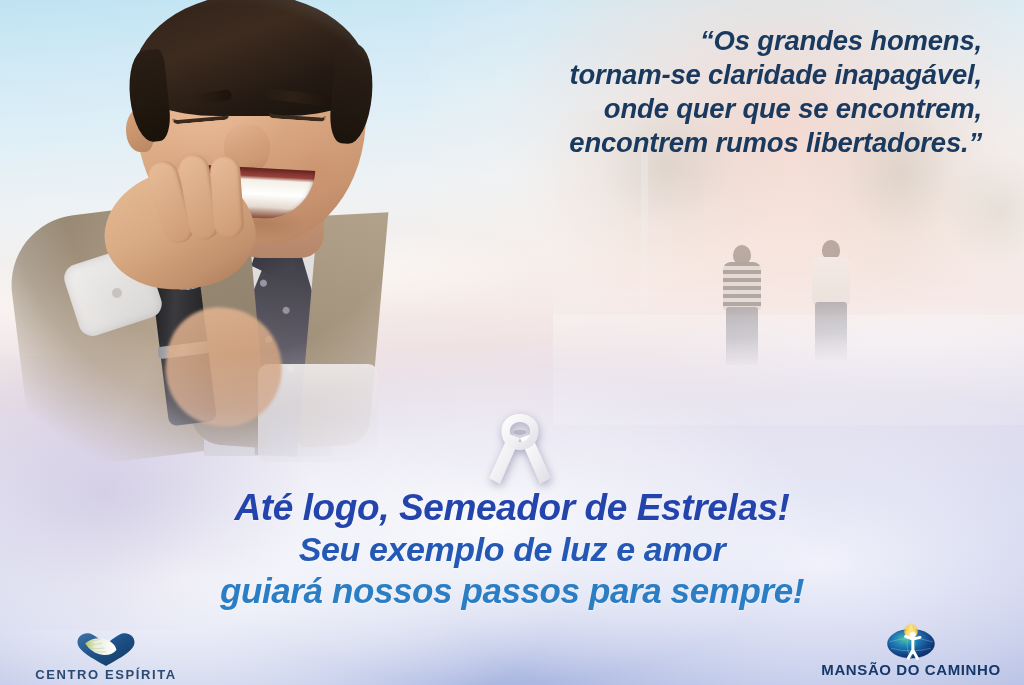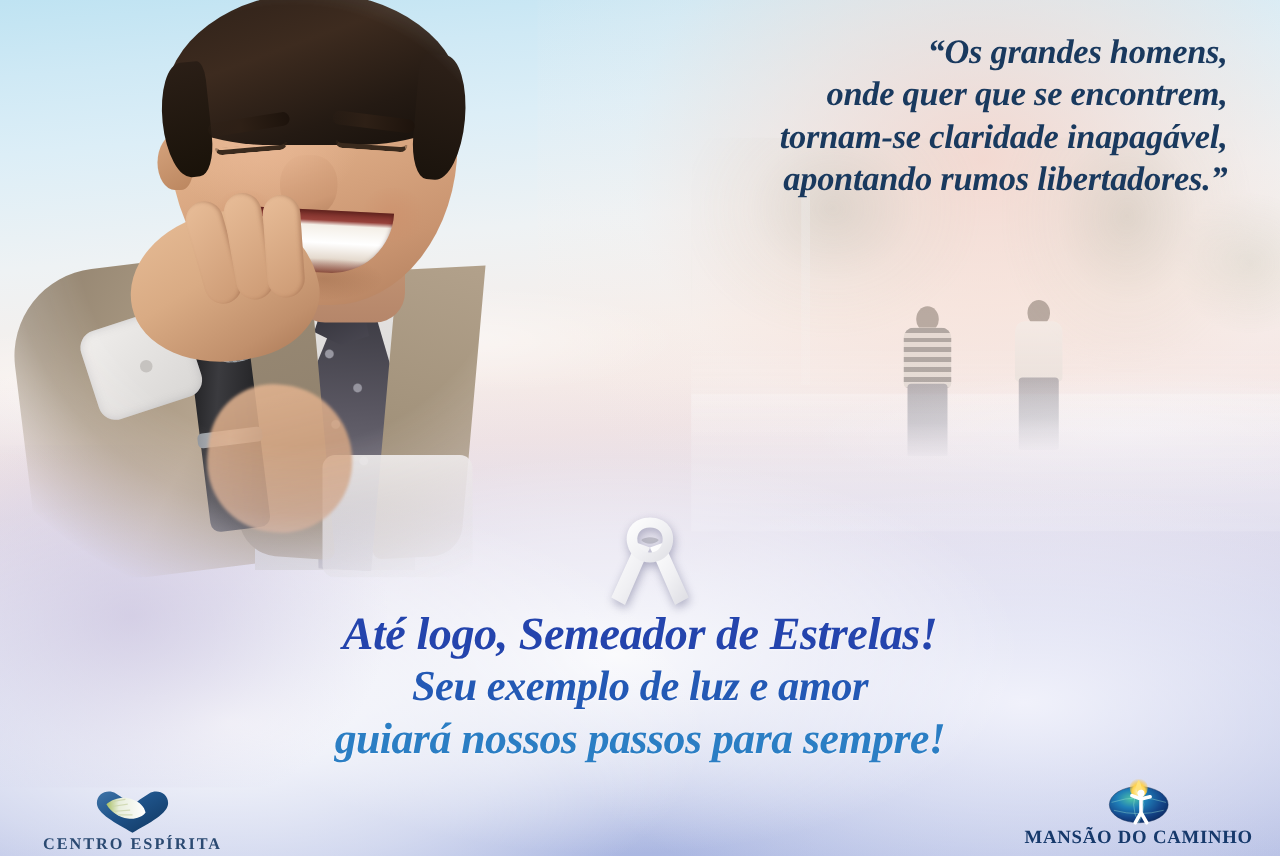--- a/index.html
+++ b/index.html
@@ -8,21 +8,21 @@
     padding: 0;
     background: #222;
   }
   * { box-sizing: border-box; }
 
   .poster {
     position: relative;
     width: 1024px;
     height: 685px;
     overflow: hidden;
-    font-family: Liberation Serif, serif;
+    font-family: Liberation Sans, sans-serif;
     background: #ffffff;
   }
 
   
   .bg-sky {
     position: absolute;
     inset: 0;
     background:
       linear-gradient(175deg,
         #bfe3f2 0%,
@@ -553,23 +553,23 @@
       <div class="p-cuff-btn"></div>
       <div class="p-hand"></div>
       <div class="p-finger1"></div>
       <div class="p-finger2"></div>
       <div class="p-finger3"></div>
     </div>
   </div>
 
   <div class="quote-block">
     <div class="quote-line">“Os grandes homens,</div>
+    <div class="quote-line">tornam-se claridade inapagável,</div>
     <div class="quote-line">onde quer que se encontrem,</div>
-    <div class="quote-line">tornam-se claridade inapagável,</div>
-    <div class="quote-line">apontando rumos libertadores.”</div>
+    <div class="quote-line">encontrem rumos libertadores.”</div>
   </div>
 
   <div class="ribbon">
     <svg viewBox="0 0 66 76" width="66" height="76" aria-hidden="true">
       <defs>
         <linearGradient id="rbG" x1="0" y1="0" x2="1" y2="1">
           <stop offset="0%" stop-color="#ffffff"></stop>
           <stop offset="55%" stop-color="#f0f0f3"></stop>
           <stop offset="100%" stop-color="#dcdce2"></stop>
         </linearGradient>

